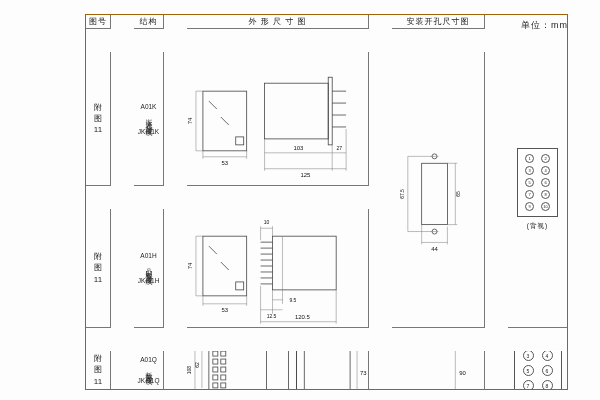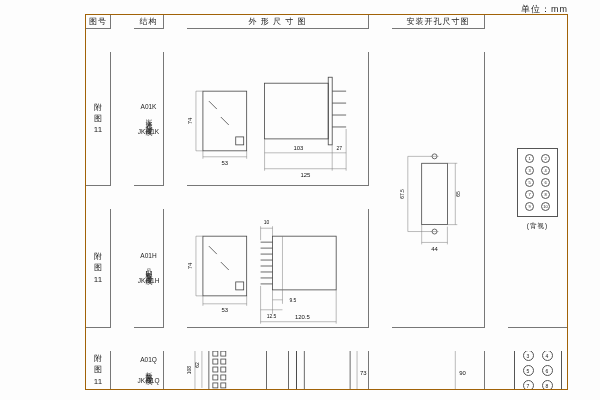--- a/index.html
+++ b/index.html
@@ -1,18 +1,18 @@
 <!DOCTYPE html>
 <html><head>
 <meta charset="utf-8">
 <style>
   html,body{margin:0;padding:0;}
   body{width:600px;height:400px;background:#fdfdfd;position:relative;overflow:hidden;
        font-family:"Liberation Sans","DejaVu Sans",sans-serif;color:#222;}
-  .unit{position:absolute;top:3px;left:521px;font-size:9px;letter-spacing:1px;}
+  .unit{position:absolute;top:19px;left:521px;font-size:9px;letter-spacing:1px;}
   .tbl{position:absolute;left:85px;top:14px;width:483px;height:376px;box-sizing:border-box;
        border:1px solid #a16207;display:grid;
        grid-template-columns:25px 30px 182px 93px auto;
        grid-template-rows:14px 134px 119px auto;gap:23px;}
   .c{position:relative;box-sizing:border-box;display:flex;align-items:center;justify-content:center;overflow:hidden;}
   .br{border-right:1px solid #777;}
   .bb{border-bottom:1px solid #777;}
   .hd{font-size:8px;letter-spacing:1px;white-space:nowrap;}
   .figcell{flex-direction:column;font-size:8px;line-height:1.4;}
   .structcell{flex-direction:column;font-size:7px;gap:3px;}

